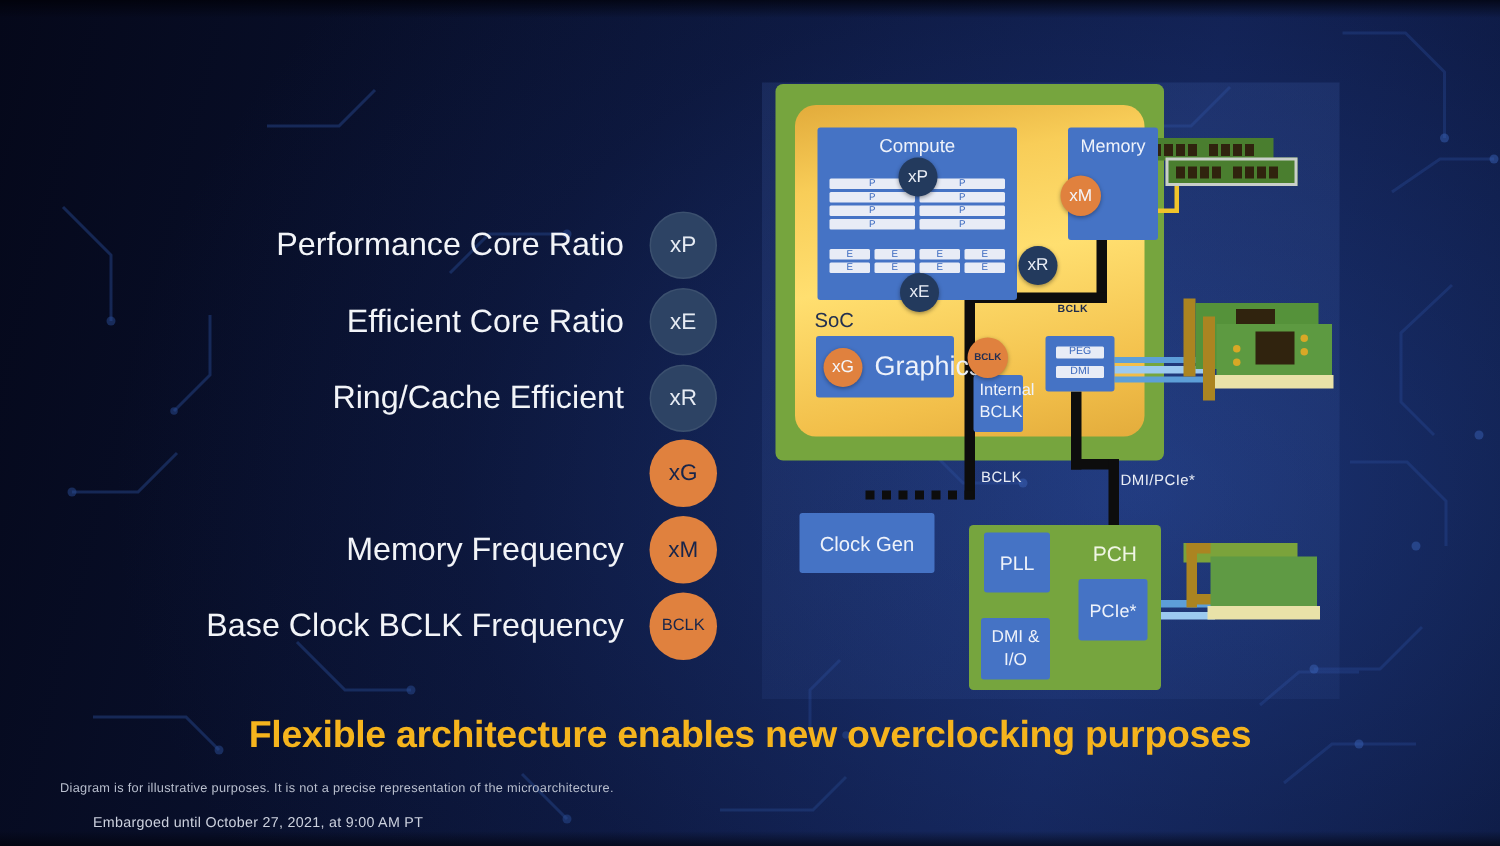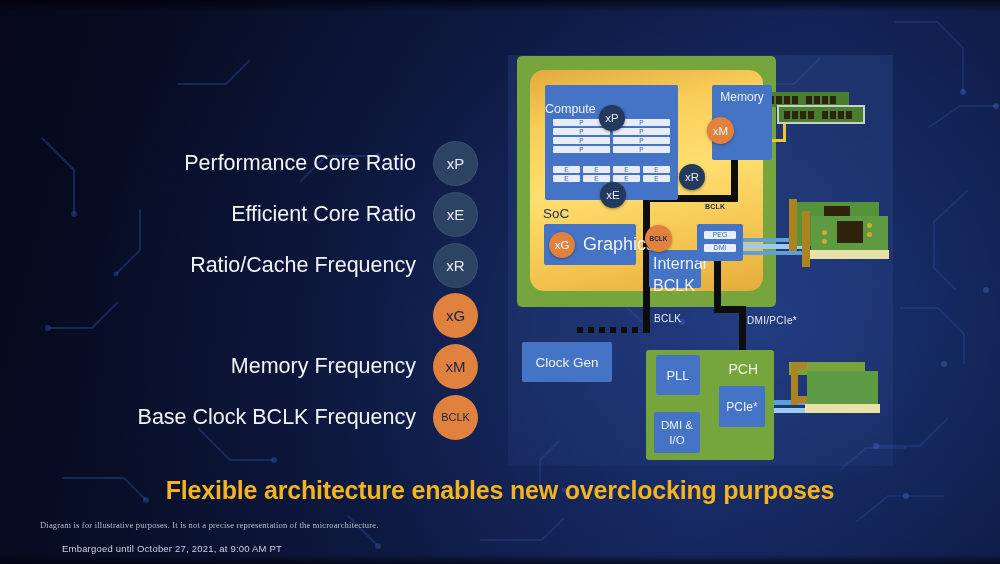--- a/index.html
+++ b/index.html
@@ -11,21 +11,21 @@
       linear-gradient(104deg,#05081a 0%,#0a1333 38%,#101e4c 72%,#0a1538 100%);
   }
   .abs{position:absolute;}
   .band-top{left:0;top:0;width:1000px;height:12px;background:linear-gradient(180deg,rgba(0,0,6,.7),rgba(0,0,6,0));}
   .band-bottom{left:0;top:554px;width:1000px;height:10px;background:linear-gradient(0deg,rgba(0,0,6,.6),rgba(0,0,6,0));}
   .circuit{left:0;top:0;width:1000px;height:564px;}
   .panel{left:508px;top:55px;width:385px;height:411px;background:linear-gradient(180deg,rgba(84,122,210,.16),rgba(70,105,190,.10));}
 
   .title{left:44px;top:57px;width:500px;color:#f7f9fc;font-size:31px;letter-spacing:.3px;font-weight:400;}
   .headline{left:0;top:476px;width:1000px;text-align:center;color:#f5b41d;font-size:25px;font-weight:700;letter-spacing:-.2px;}
-  .foot{color:#b9bfce;font-size:8.5px;letter-spacing:.2px;font-family:Liberation Serif, serif;}
+  .foot{color:#b9bfce;font-size:8.5px;letter-spacing:.2px;}
   .foot2{color:#ccd1de;font-size:9.5px;letter-spacing:.2px;margin-left:22px;}
 
   .legend-row{left:60px;width:418px;height:46px;display:flex;align-items:center;justify-content:flex-end;gap:17px;}
   .legend-label{color:#f2f4f8;font-size:21.5px;white-space:nowrap;}
   .lbadge{width:45px;height:45px;border-radius:50%;flex:0 0 auto;display:flex;align-items:center;justify-content:center;font-size:15px;}
   .lbadge.navy{background:#2d4364;color:#e6ebf3;box-shadow:inset 0 0 0 1px rgba(255,255,255,.07);}
   .lbadge.orange{background:#e0813e;color:#18254a;font-weight:500;}
   .lbadge.small-text{font-size:11px;}
 
   .board{background:#76a53e;border-radius:5px;}
@@ -106,21 +106,21 @@
 
   <div class="abs legend-row" style="top:140px">
     <span class="legend-label">Performance Core Ratio</span>
     <span class="lbadge navy">xP</span>
   </div>
   <div class="abs legend-row" style="top:191px">
     <span class="legend-label">Efficient Core Ratio</span>
     <span class="lbadge navy">xE</span>
   </div>
   <div class="abs legend-row" style="top:242px">
-    <span class="legend-label">Ratio/Cache Frequency</span>
+    <span class="legend-label">Ring/Cache Efficient</span>
     <span class="lbadge navy">xR</span>
   </div>
   <div class="abs legend-row" style="top:292px">
     <span class="lbadge orange">xG</span>
   </div>
   <div class="abs legend-row" style="top:343px">
     <span class="legend-label">Memory Frequency</span>
     <span class="lbadge orange">xM</span>
   </div>
   <div class="abs legend-row" style="top:394px">
@@ -194,21 +194,21 @@
       <span class="chip" style="width:6px;height:8px"></span>
       <span class="chip" style="width:6px;height:8px"></span>
       <span class="chip" style="width:6px;height:8px;margin-right:6px"></span>
     <span class="chip" style="width:6px;height:8px"></span>
       <span class="chip" style="width:6px;height:8px"></span>
       <span class="chip" style="width:6px;height:8px"></span>
       <span class="chip" style="width:6px;height:8px"></span>
   </div>
 
   <div class="abs bluebox" style="left:545px;top:85px;width:133px;height:115px">
-    <div style="padding-top:17px;font-size:12.5px">Compute</div>
+    <div style="text-align:center;padding-top:5px;font-size:12.5px">Compute</div>
     <div class="cellgrid" style="position:absolute;left:8px;top:34px;width:117px;grid-template-columns:1fr 1fr">
       <span class="cell">P</span>
         <span class="cell">P</span>
       <span class="cell">P</span>
         <span class="cell">P</span>
       <span class="cell">P</span>
         <span class="cell">P</span>
       <span class="cell">P</span>
         <span class="cell">P</span>
     </div>
@@ -228,28 +228,28 @@
     <div style="text-align:center;padding-top:5px;font-size:12px">Memory</div>
   </div>
 
   <div class="abs" style="left:543px;top:206px;font-size:13.5px;color:#233050;font-weight:500">SoC</div>
 
   <div class="abs bluebox" style="left:544px;top:224px;width:92px;height:41px;display:flex;align-items:center;gap:8px;padding-left:5px;box-sizing:border-box">
     <span class="dbadge orange" style="width:26px;height:26px;flex:0 0 auto">xG</span>
     <span style="font-size:18px">Graphics</span>
   </div>
 
-  <div class="abs bluebox" style="left:649px;top:250px;width:52px;height:38px;font-size:16px;line-height:1.35;padding:3px 0 0 4px;box-sizing:border-box">Internal BCLK</div>
+  <div class="abs bluebox" style="left:649px;top:250px;width:33px;height:38px;font-size:11px;line-height:1.35;padding:3px 0 0 4px;box-sizing:border-box">Internal BCLK</div>
 
   <div class="abs bluebox" style="left:697px;top:224px;width:46px;height:37px">
     <div class="cell" style="position:absolute;left:7px;top:7px;width:32px;font-size:7px;line-height:8px;height:8px">PEG</div>
     <div class="cell" style="position:absolute;left:7px;top:20px;width:32px;font-size:7px;line-height:8px;height:8px">DMI</div>
   </div>
 
-  <div class="abs bluebox" style="left:522px;top:342px;width:90px;height:40px;display:flex;align-items:center;justify-content:center;font-size:13.5px">Clock Gen</div>
+  <div class="abs bluebox" style="left:533px;top:342px;width:90px;height:40px;display:flex;align-items:center;justify-content:center;font-size:13.5px">Clock Gen</div>
 
   <div class="abs board" style="left:646px;top:350px;width:128px;height:110px;border-radius:3px">
     <div style="position:absolute;right:16px;top:11px;font-size:14px;color:#f0f6e4">PCH</div>
   </div>
   <div class="abs bluebox" style="left:656px;top:355px;width:44px;height:40px;display:flex;align-items:center;justify-content:center;font-size:13px">PLL</div>
   <div class="abs bluebox" style="left:719px;top:386px;width:46px;height:41px;display:flex;align-items:center;justify-content:center;font-size:12px">PCIe*</div>
   <div class="abs bluebox" style="left:654px;top:412px;width:46px;height:41px;display:flex;align-items:center;justify-content:center;text-align:center;font-size:11.5px;line-height:1.25">DMI &amp; I/O</div>
 
   <div class="abs dbadge navy" style="left:599px;top:105px;width:26px;height:26px">xP</div>
   <div class="abs dbadge navy" style="left:600px;top:182px;width:26px;height:26px">xE</div>

